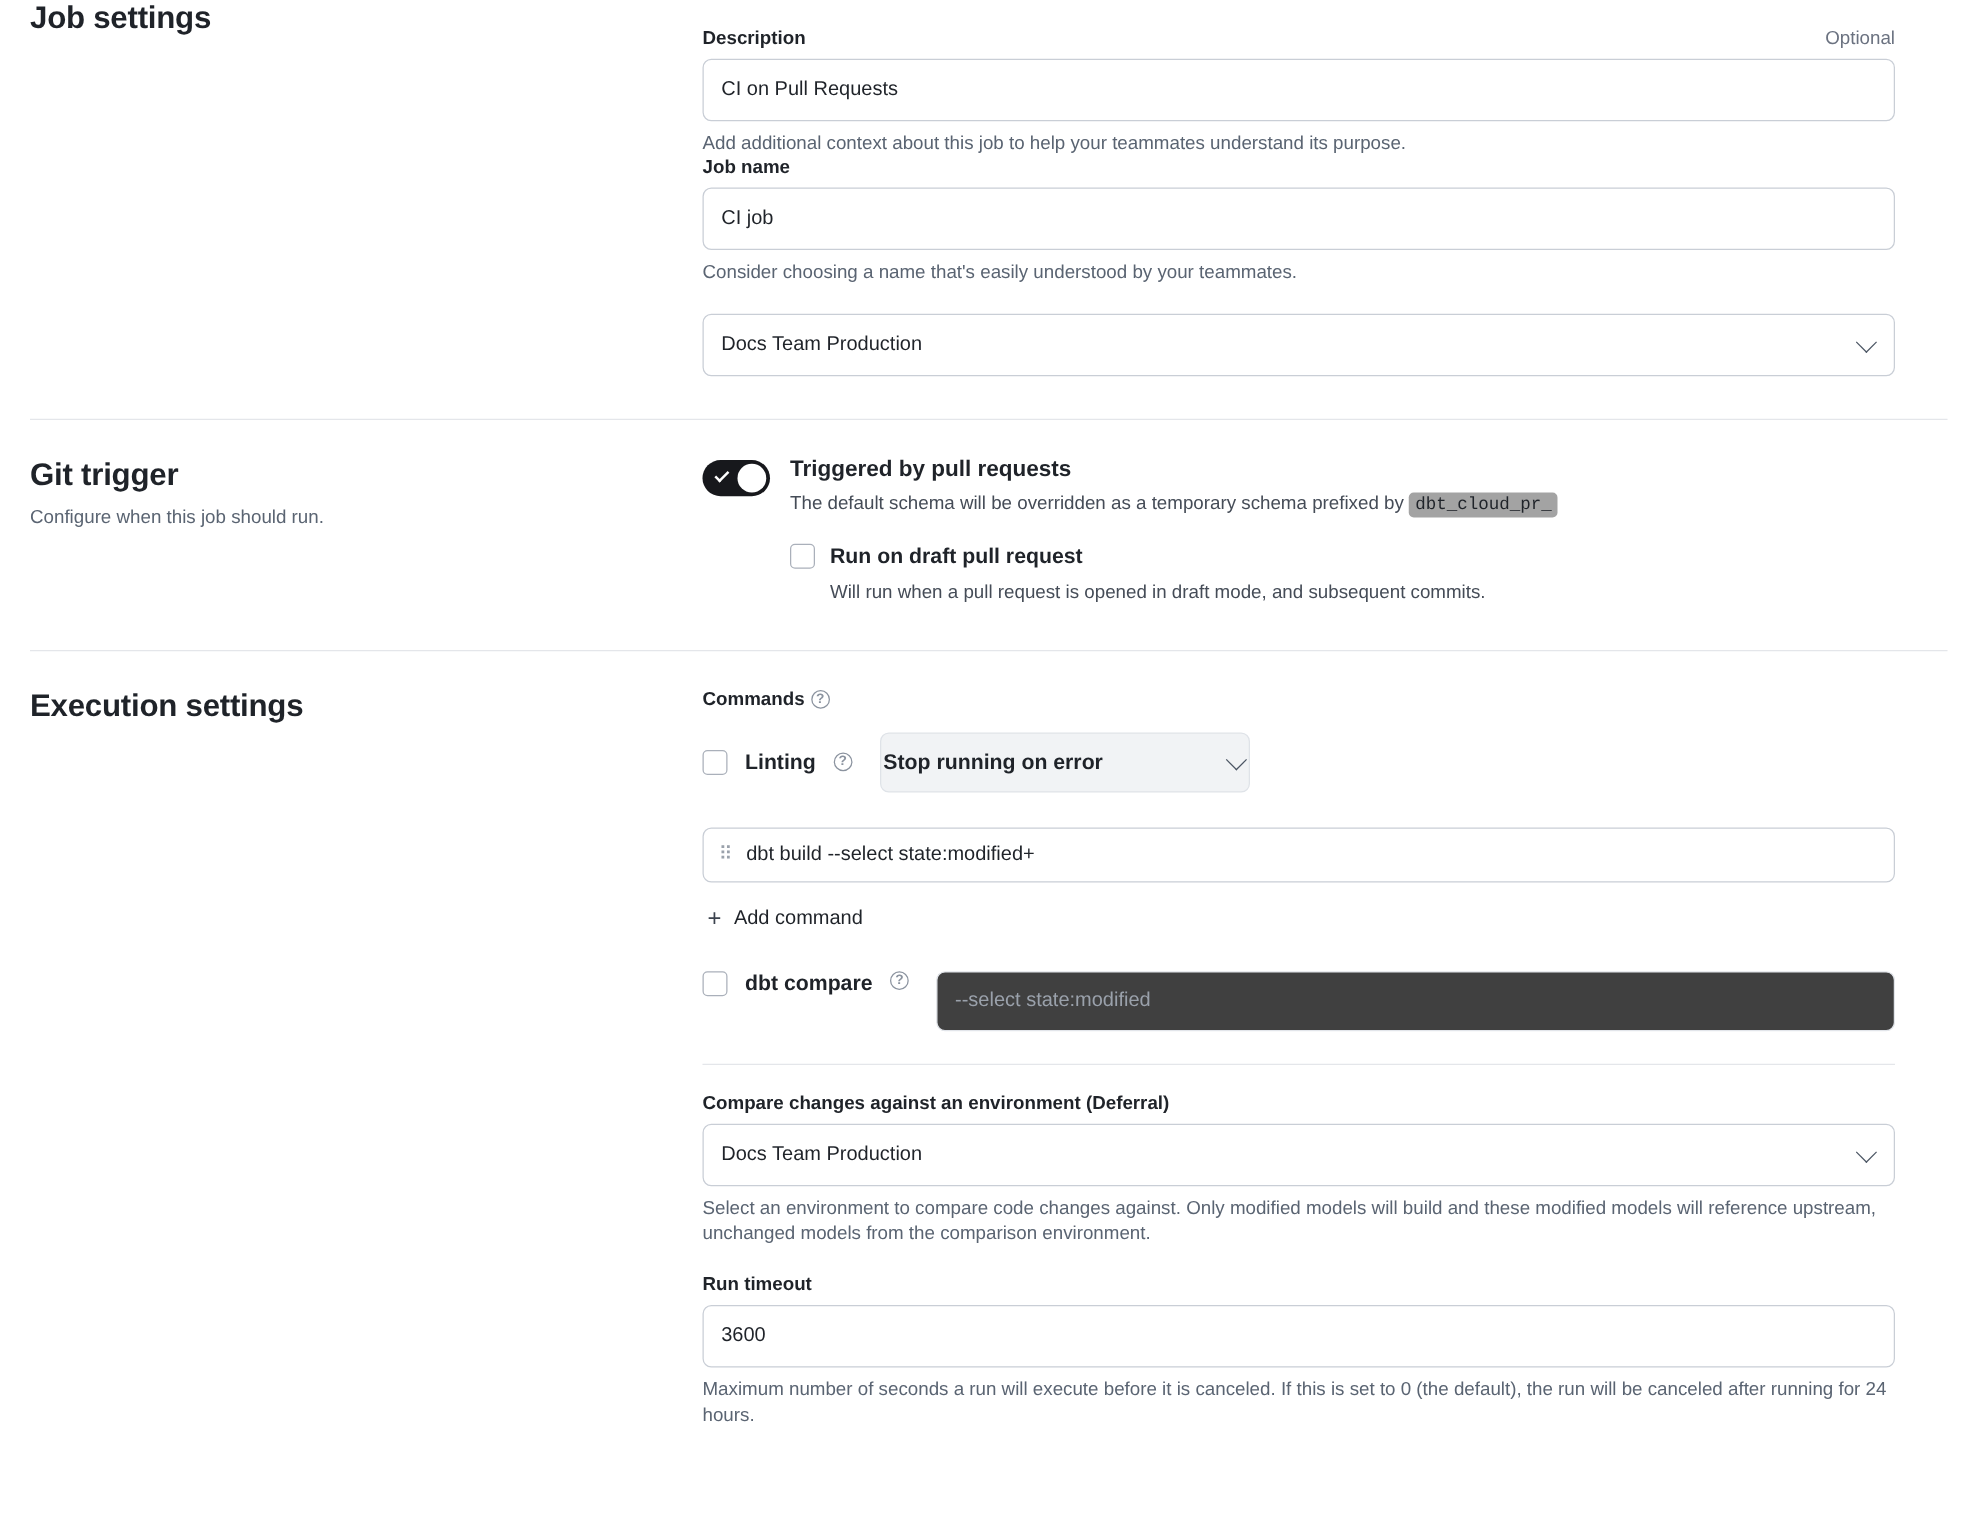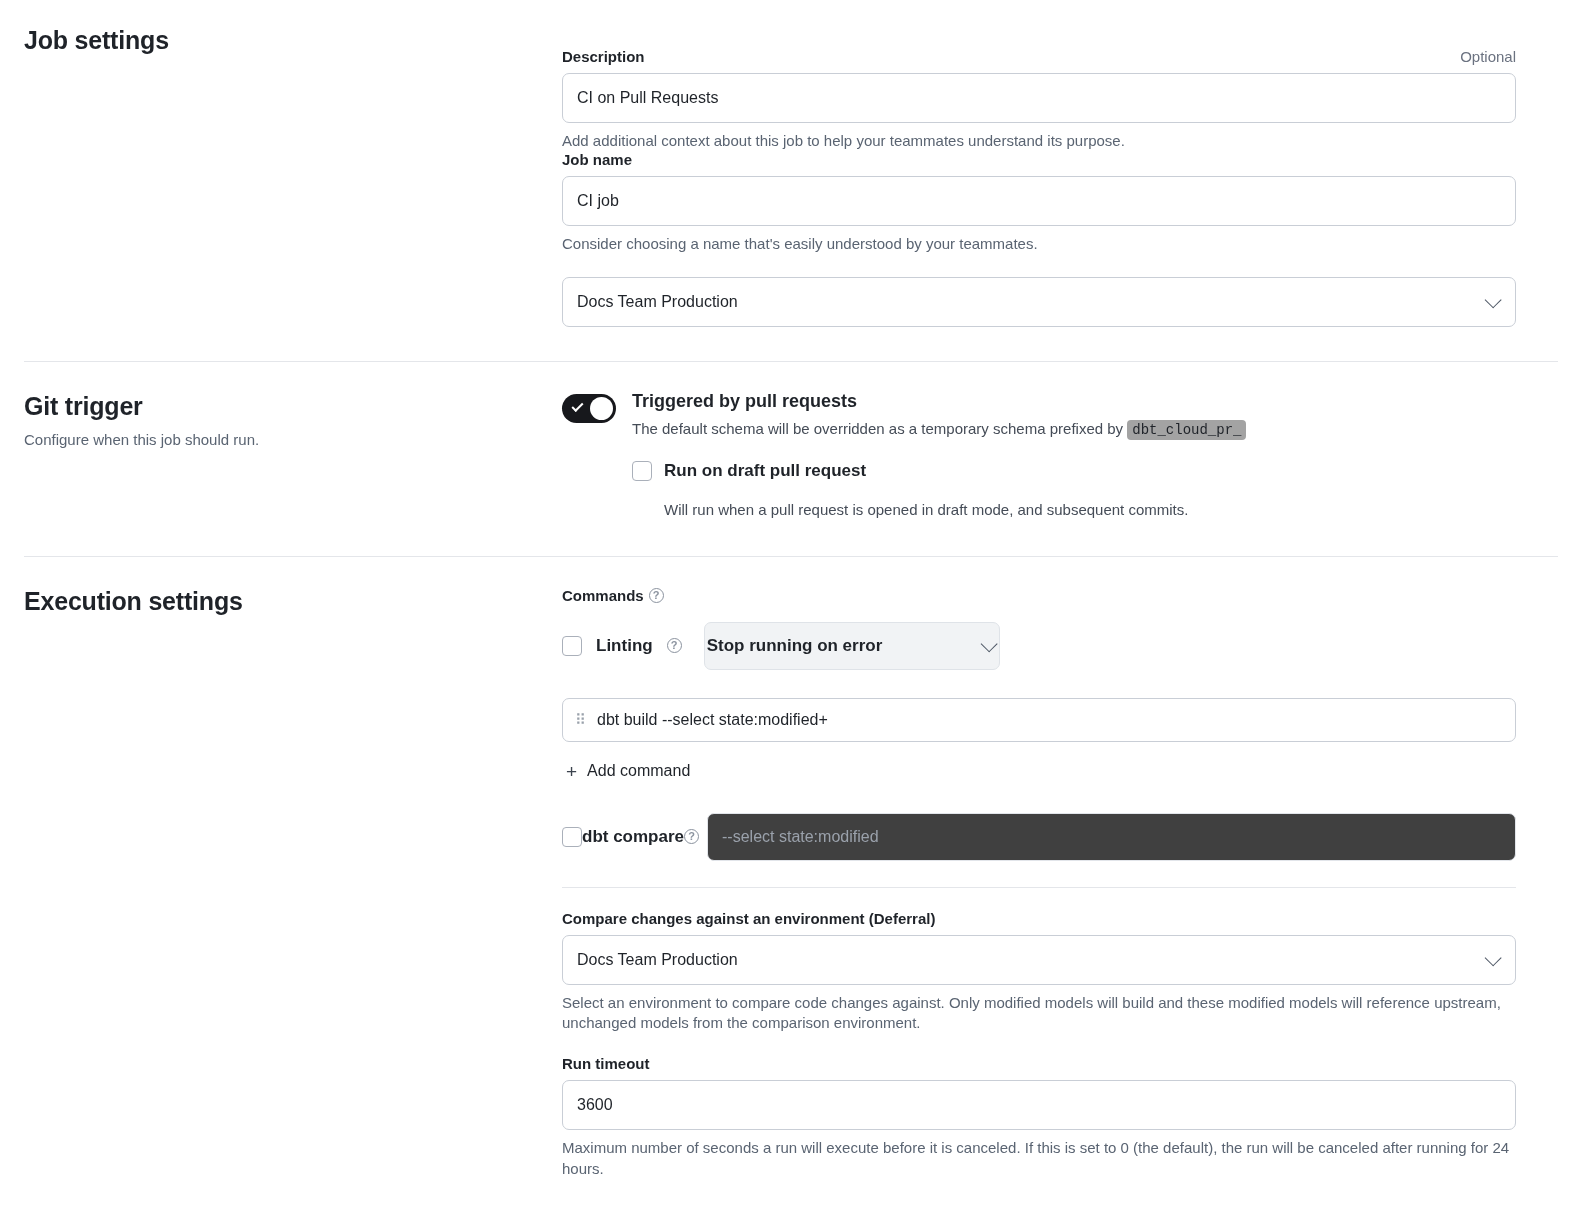--- a/index.html
+++ b/index.html
@@ -176,21 +176,21 @@
     gap: 12px;
   }
   .cb-label {
     font-size: 17px;
     font-weight: bold;
     color: #1f2329;
   }
   .sub-help {
     font-size: 15px;
     color: #454c57;
-    margin-top: 18px;
+    margin-top: 8px;
     line-height: 1.4;
   }
   .qmark {
     width: 15px; height: 15px;
     border: 1.4px solid #8b939f;
     border-radius: 50%;
     color: #8b939f;
     font-size: 11px;
     line-height: 13px;
     text-align: center;
@@ -253,21 +253,22 @@
     padding: 2px 4px;
   }
   .plus {
     font-size: 19px;
     line-height: 1;
     color: #3c4椅; 
     color: #3c434e;
   }
   .compare-row {
     display: flex;
-    align-items: center;
+    align-items: flex-start;
+    gap: 14px;
     margin-top: 30px;
   }
   .compare-input {
     flex: 1 1 auto;
     height: 48px;
     background: #404040;
     border: 1px solid #e2e5ea;
     border-radius: 7px;
     display: flex;
     align-items: center;
@@ -279,21 +280,21 @@
     height: 1px;
     background: #e4e6ea;
     margin-top: 26px;
   }
 </style>
 </head>
 <body>
 
 <div class="page">
 
-  <div class="section" style="padding-top:26px; padding-bottom:34px;">
+  <div class="section" style="padding-bottom:34px;">
     <div class="col-left">
       <h2 class="sec-title">Job settings</h2>
     </div>
     <div class="col-right">
 
       <div class="field mt-22">
         <div class="label-row">
           <span class="label">Description</span>
           <span class="optional">Optional</span>
         </div>

